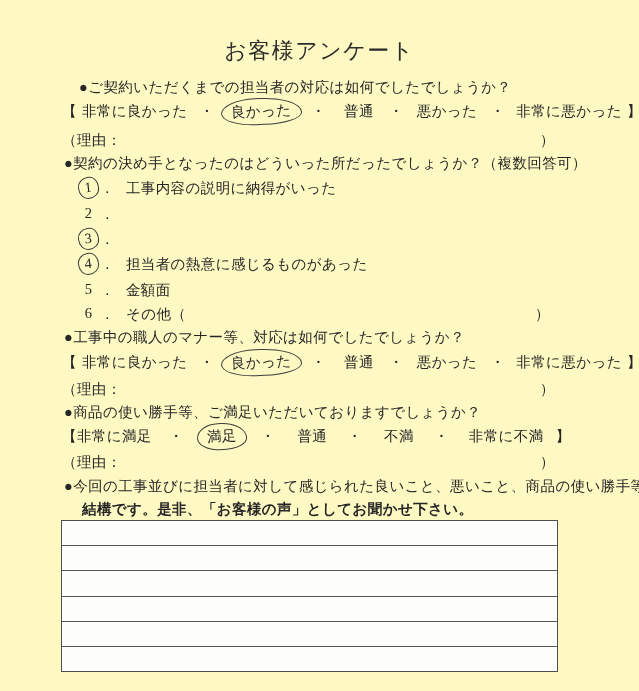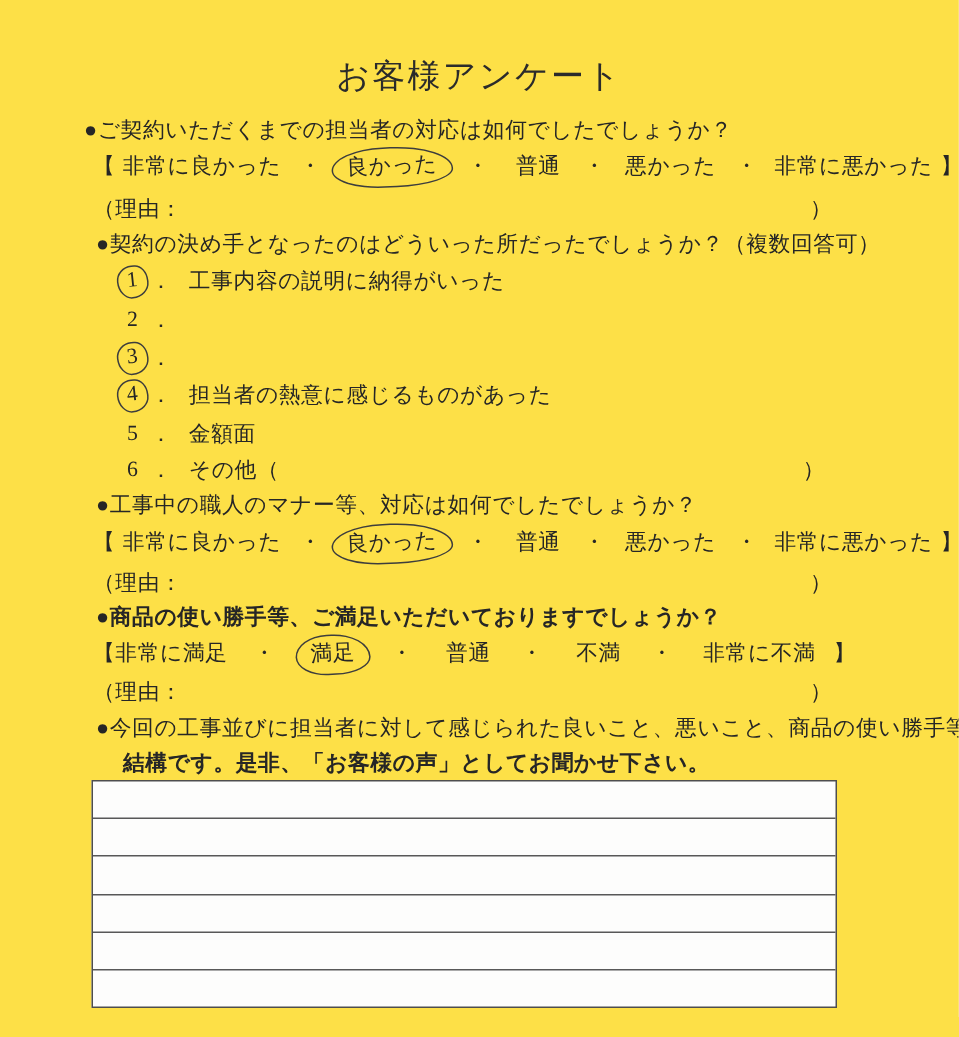--- a/index.html
+++ b/index.html
@@ -3,21 +3,21 @@
 <meta charset="utf-8">
 <style>
   html,body { margin:0; padding:0; }
   body {
     width:639px; height:691px;
     background:#f4f4f2;
     font-family:"Liberation Serif","DejaVu Serif",serif;
   }
   .sheet {
     position:relative; width:639px; height:691px;
-    background:#fde047; overflow:hidden; color:#262626;
+    background:#fef9c3; overflow:hidden; color:#262626;
   }
   .title {
     position:absolute; top:36px; left:0; right:0; margin:0;
     text-align:center;
     font-family:"DejaVu Sans","Liberation Sans",sans-serif;
     font-weight:500; font-size:22px; letter-spacing:1.5px; color:#2b2b2b;
   }
   .line {
     position:absolute; white-space:nowrap;
     font-size:14.5px; line-height:20px; letter-spacing:0.4px; color:#262626;
@@ -54,21 +54,21 @@
   .comment-row { flex:1; }
   .comment-row + .comment-row { border-top:1.2px solid #585858; }
 </style>
 </head>
 <body>
 
 <div class="sheet">
 
   <h1 class="title">お客様アンケート</h1>
 
-  <div class="line" style="top:77px; left:56px;">●ご契約いただくまでの担当者の対応は如何でしたでしょうか？</div>
+  <div class="line" style="top:77px; left:79px;">●ご契約いただくまでの担当者の対応は如何でしたでしょうか？</div>
 
   <div class="line opts" style="top:101px; left:62px;">
     <span>【</span>
     <span style="margin-left:5px;">非常に良かった</span>
     <span style="margin-left:12px;">・</span>
     <span class="circle-word" style="margin-left:7px;">
       <span>良かった</span>
     </span>
     <span style="margin-left:9px;">・</span>
     <span style="margin-left:18px;">普通</span>
@@ -139,21 +139,21 @@
     <span style="margin-left:11px;">非常に悪かった</span>
     <span style="margin-left:5px;">】</span>
   </div>
 
   <div class="line reason" style="top:379px; left:62px;">
     <span>（理由：</span>
     <span></span>
     <span>）</span>
   </div>
 
-  <div class="line" style="top:402px; left:64px;font-weight:bold;">●商品の使い勝手等、ご満足いただいておりますでしょうか？</div>
+  <div class="line" style="top:402px; left:64px;">●商品の使い勝手等、ご満足いただいておりますでしょうか？</div>
 
   <div class="line opts" style="top:426px; left:62px;">
     <span>【</span>
     <span style="">非常に満足</span>
     <span style="margin-left:17px;">・</span>
     <span class="circle-word" style="margin-left:13px;">
       <span>満足</span>
     </span>
     <span style="margin-left:14px;">・</span>
     <span style="margin-left:22px;">普通</span>

